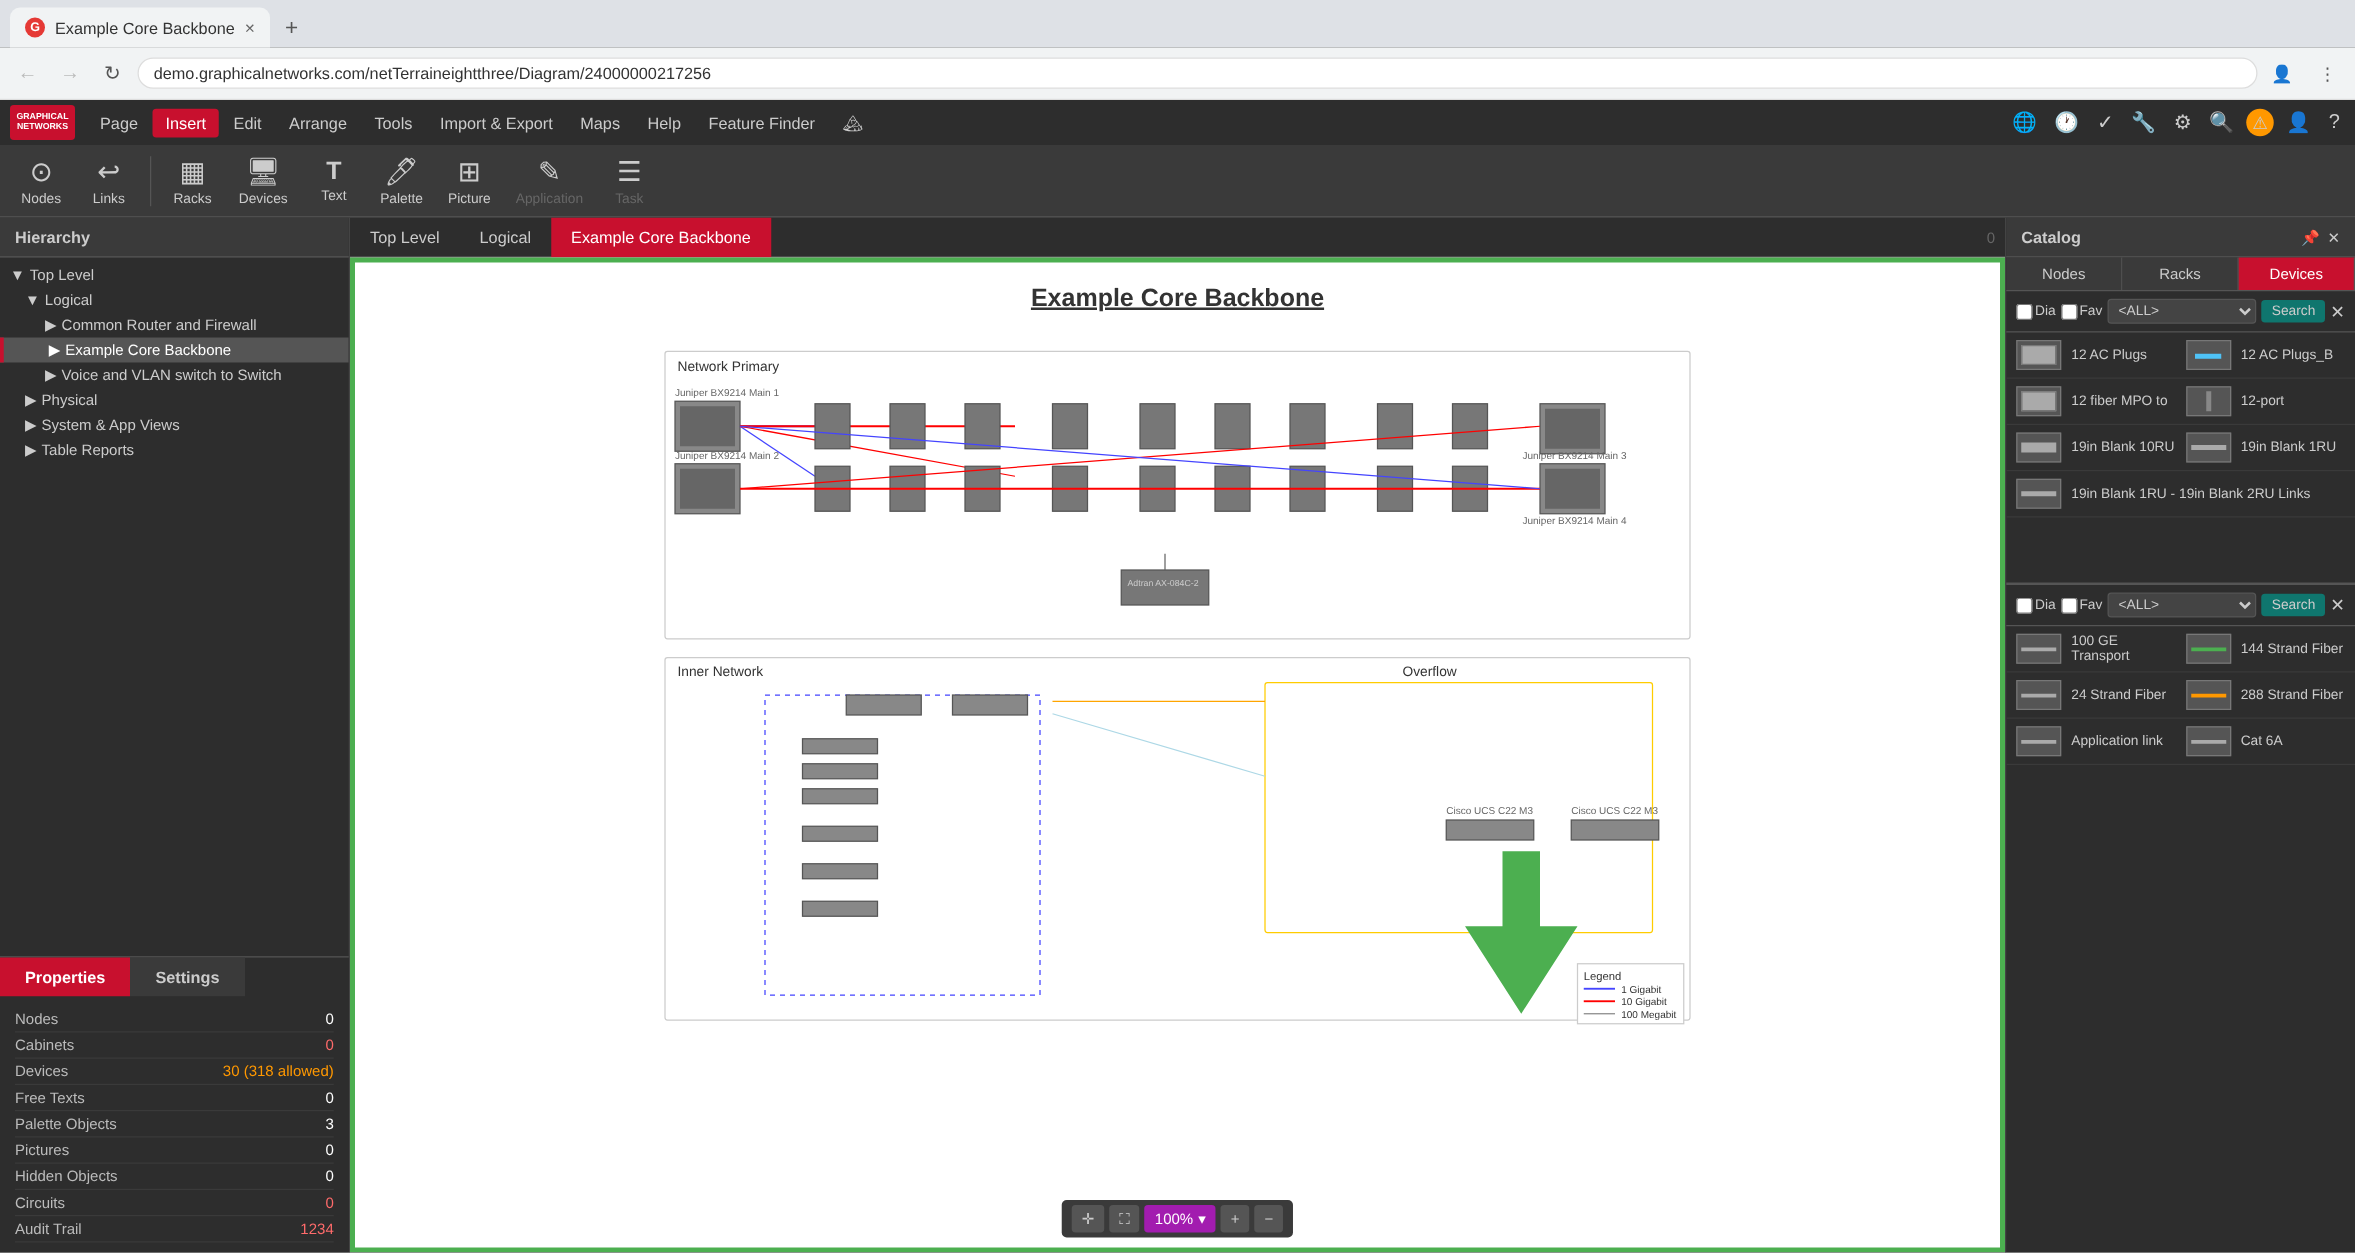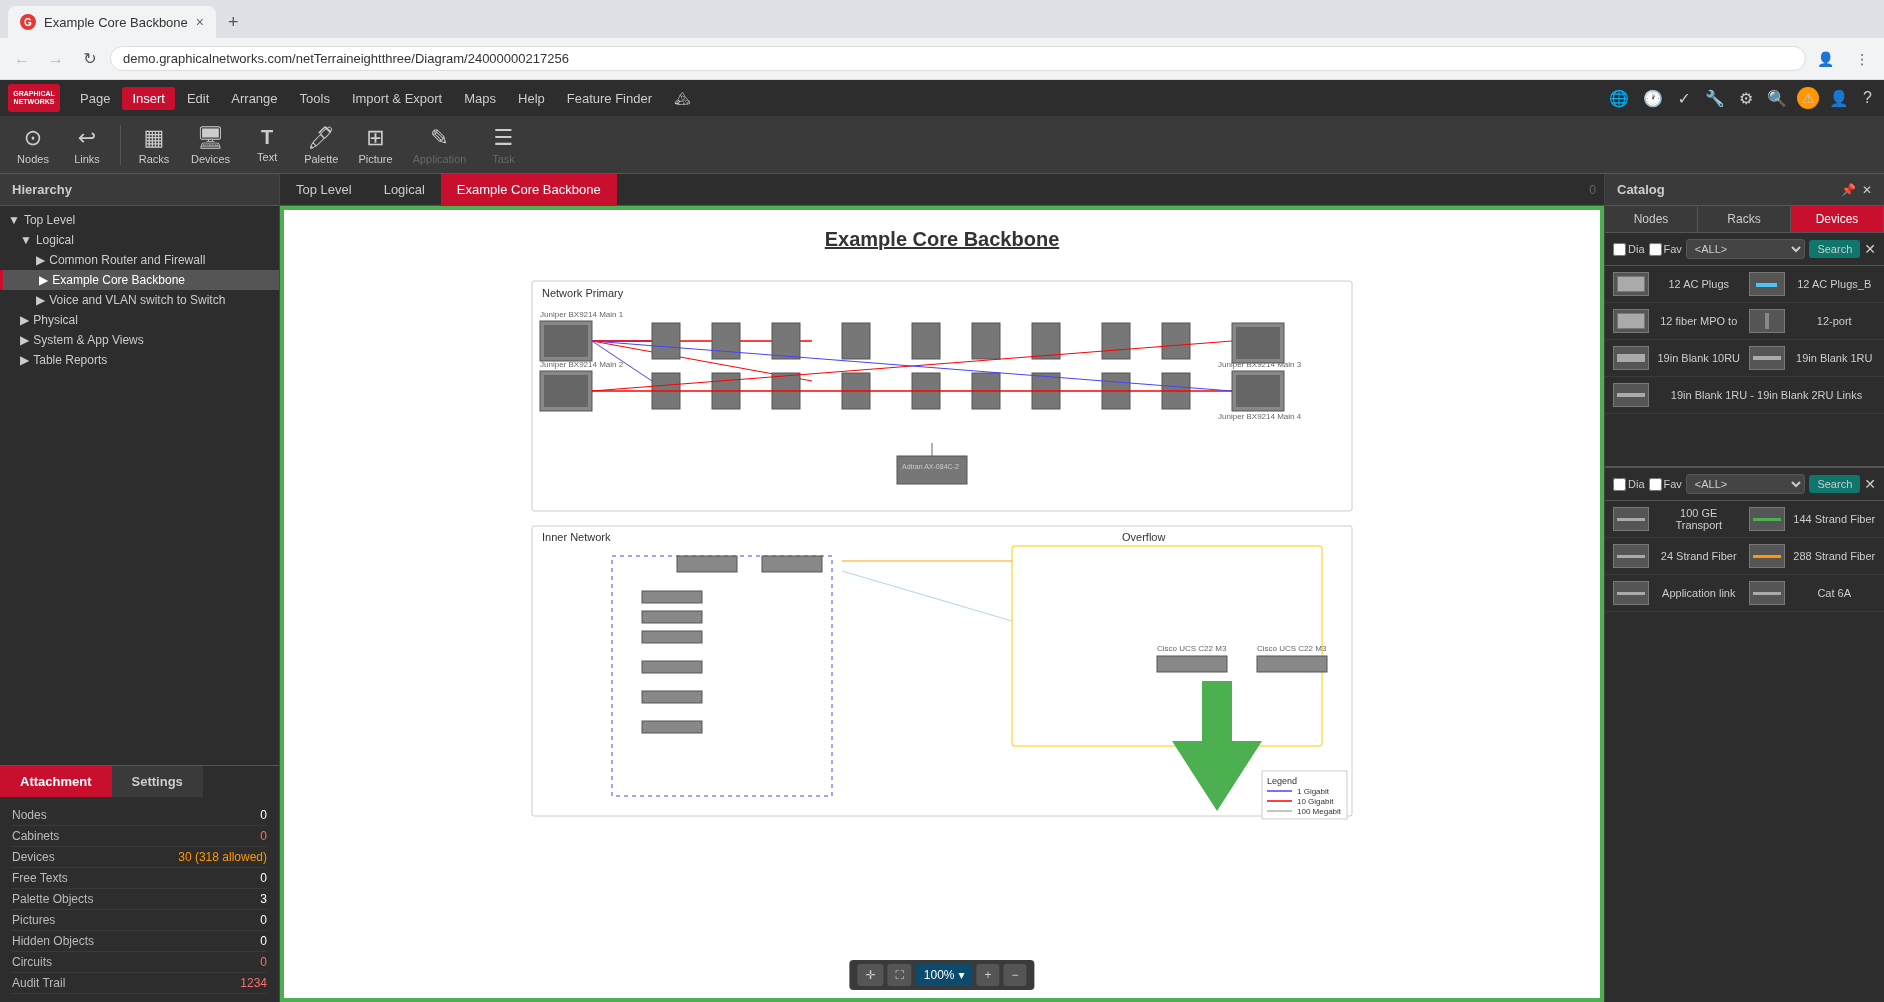--- a/index.html
+++ b/index.html
@@ -63,34 +63,34 @@
     .breadcrumb-item { padding: 0 16px; height: 32px; display: flex; align-items: center; font-size: 13px; cursor: pointer; color: #ccc; }
     .breadcrumb-item.active { background: #c8102e; color: white; }
 
     
     .diagram-area { flex: 1; background: white; position: relative; overflow: hidden; }
     .diagram-title { text-align: center; font-size: 20px; font-weight: bold; text-decoration: underline; color: #333; padding: 10px; }
 
     
     .diagram-bottom-bar { position: absolute; bottom: 8px; left: 50%; transform: translateX(-50%); display: flex; align-items: center; gap: 4px; background: #3a3a3a; border-radius: 4px; padding: 4px 8px; }
     .bottom-btn { background: #555; border: none; color: #ccc; padding: 4px 8px; cursor: pointer; border-radius: 3px; font-size: 12px; }
-    .zoom-display { background: #0c4a6e; color: #fff; padding: 4px 8px; border-radius: 3px; font-size: 12px; display: flex; align-items: center; gap: 4px; }
+    .zoom-display { background: #a21caf; color: #fff; padding: 4px 8px; border-radius: 3px; font-size: 12px; display: flex; align-items: center; gap: 4px; }
 
     
     .right-sidebar { width: 280px; background: #2d2d2d; display: flex; flex-direction: column; border-left: 1px solid #444; }
     .catalog-header { background: #3a3a3a; display: flex; align-items: center; justify-content: space-between; padding: 8px 12px; border-bottom: 1px solid #555; }
     .catalog-title { color: #ccc; font-size: 13px; font-weight: bold; }
     .catalog-tabs { display: flex; border-bottom: 1px solid #555; }
     .cat-tab { flex: 1; text-align: center; padding: 6px; cursor: pointer; font-size: 12px; color: #ccc; background: #3a3a3a; border-right: 1px solid #555; }
     .cat-tab.active { background: #c8102e; color: white; }
     .catalog-filters { display: flex; align-items: center; gap: 4px; padding: 6px 8px; border-bottom: 1px solid #555; }
     .filter-checkbox { display: flex; align-items: center; gap: 2px; color: #ccc; font-size: 11px; }
     .filter-select { background: #444; color: #ccc; border: 1px solid #555; border-radius: 3px; padding: 2px 4px; font-size: 11px; flex: 1; }
     .search-btn { background: #0f766e; color: #ccc; border: none; border-radius: 3px; padding: 3px 8px; cursor: pointer; font-size: 11px; }
-    .catalog-items { flex: 1; overflow-y: auto; text-align: center; }
+    .catalog-items { flex: 1; overflow-y: auto; }
     .catalog-item { display: flex; align-items: center; padding: 6px 8px; border-bottom: 1px solid #3a3a3a; gap: 8px; cursor: pointer; }
     .cat-item-thumb { width: 36px; height: 24px; background: #555; border: 1px solid #777; display: flex; align-items: center; justify-content: center; color: #ccc; font-size: 8px; }
     .cat-item-label { color: #ccc; font-size: 11px; flex: 1; }
     .cat-section { border-top: 2px solid #555; }
     .catalog-filters2 { display: flex; align-items: center; gap: 4px; padding: 6px 8px; border-bottom: 1px solid #555; }
 
     
     ::-webkit-scrollbar { width: 6px; }
     ::-webkit-scrollbar-track { background: #2d2d2d; }
     ::-webkit-scrollbar-thumb { background: #555; border-radius: 3px; }
@@ -223,21 +223,21 @@
           <span>System &amp; App Views</span>
         </div>
         <div class="tree-item tree-indent-1">
           <span>▶</span>
           <span>Table Reports</span>
         </div>
       </div>
 
       <div class="properties-panel">
         <div class="properties-tabs">
-          <div class="prop-tab active">Attachment</div>
+          <div class="prop-tab active">Properties</div>
           <div class="prop-tab inactive">Settings</div>
         </div>
         <div class="prop-content">
           <div class="prop-row">
             <span class="prop-label">Nodes</span>
             <span class="prop-value">0</span>
           </div>
           <div class="prop-row">
             <span class="prop-label">Cabinets</span>
             <span class="prop-value red">0</span>

